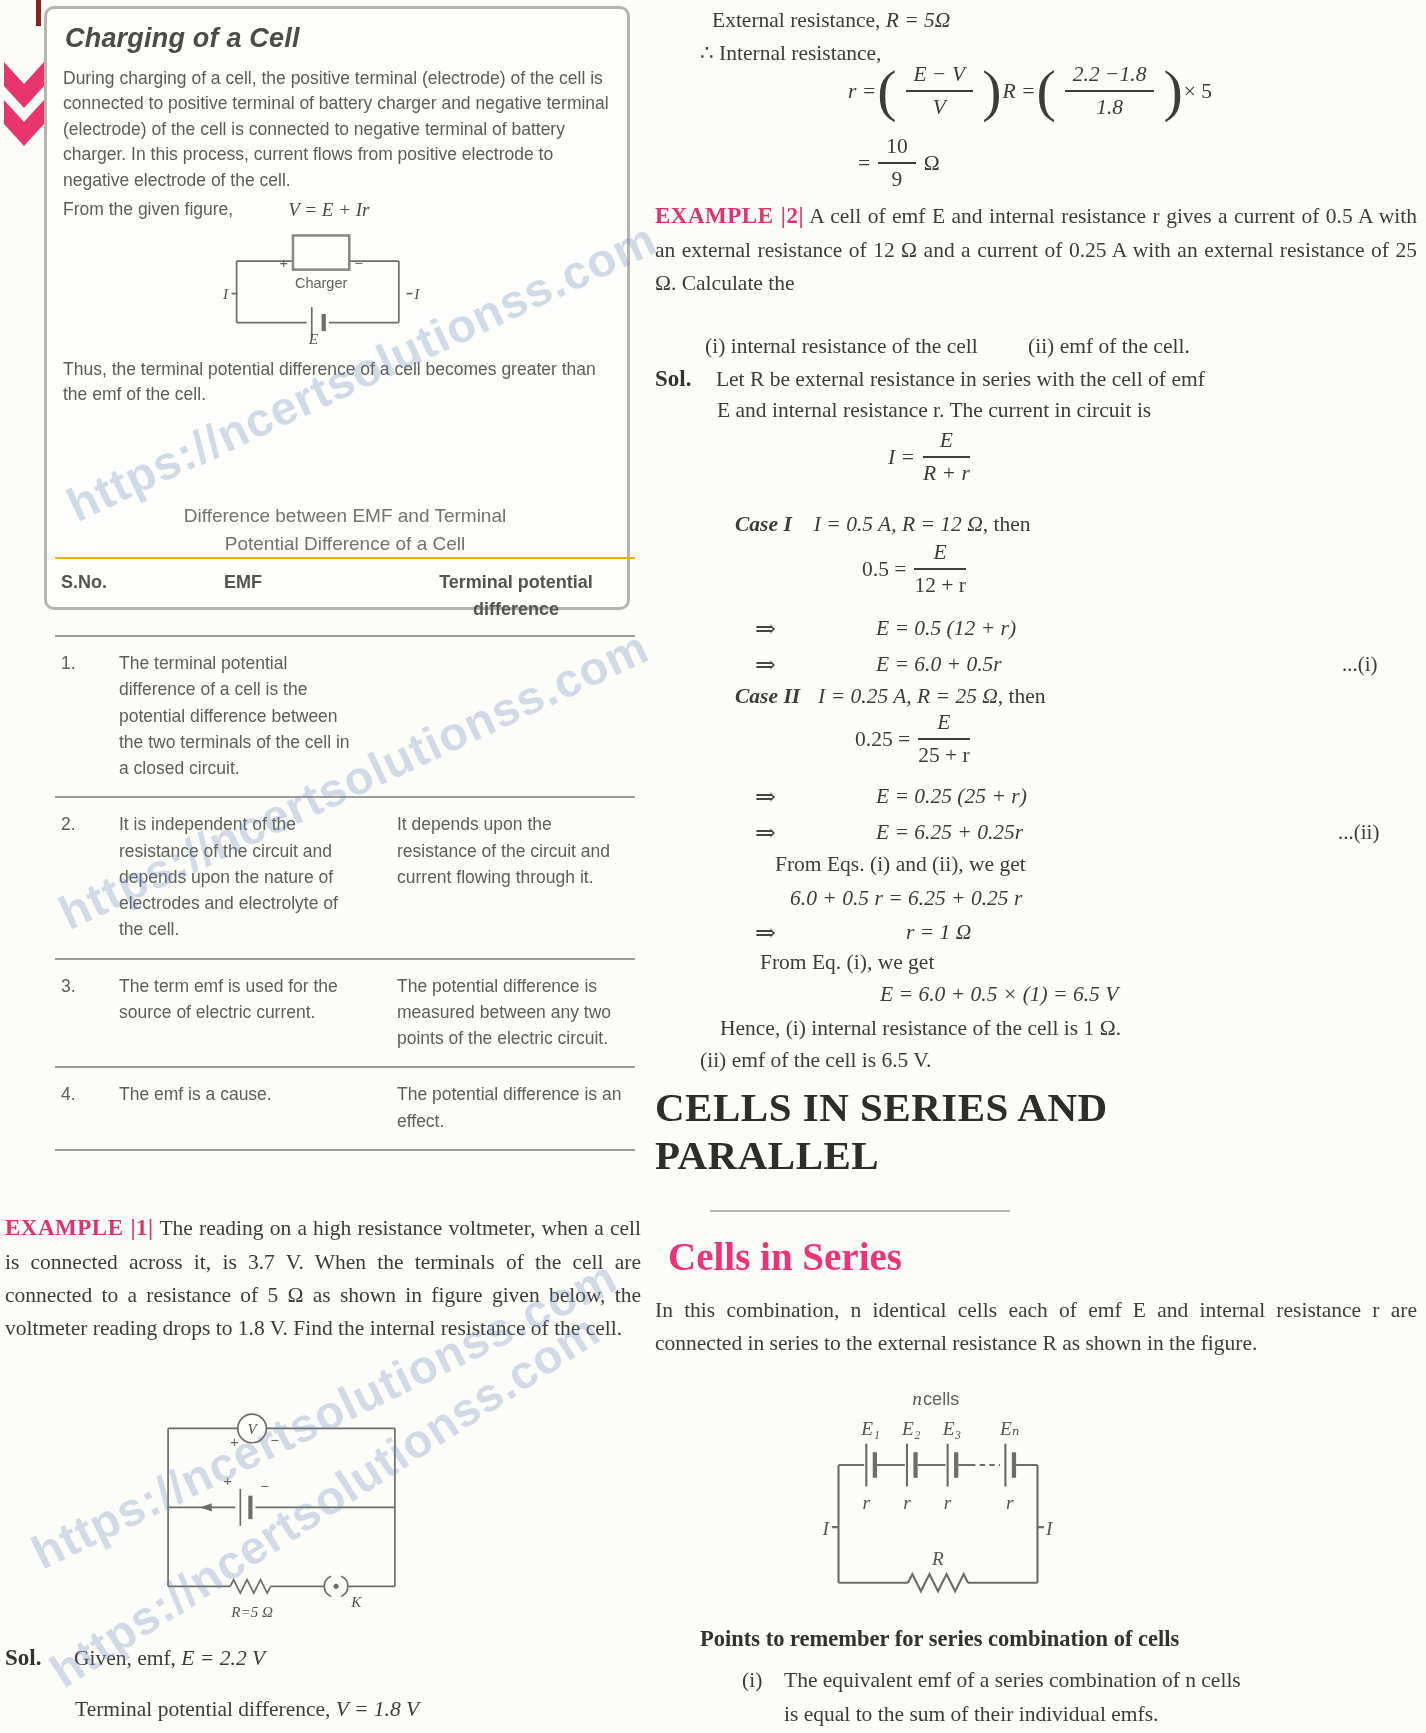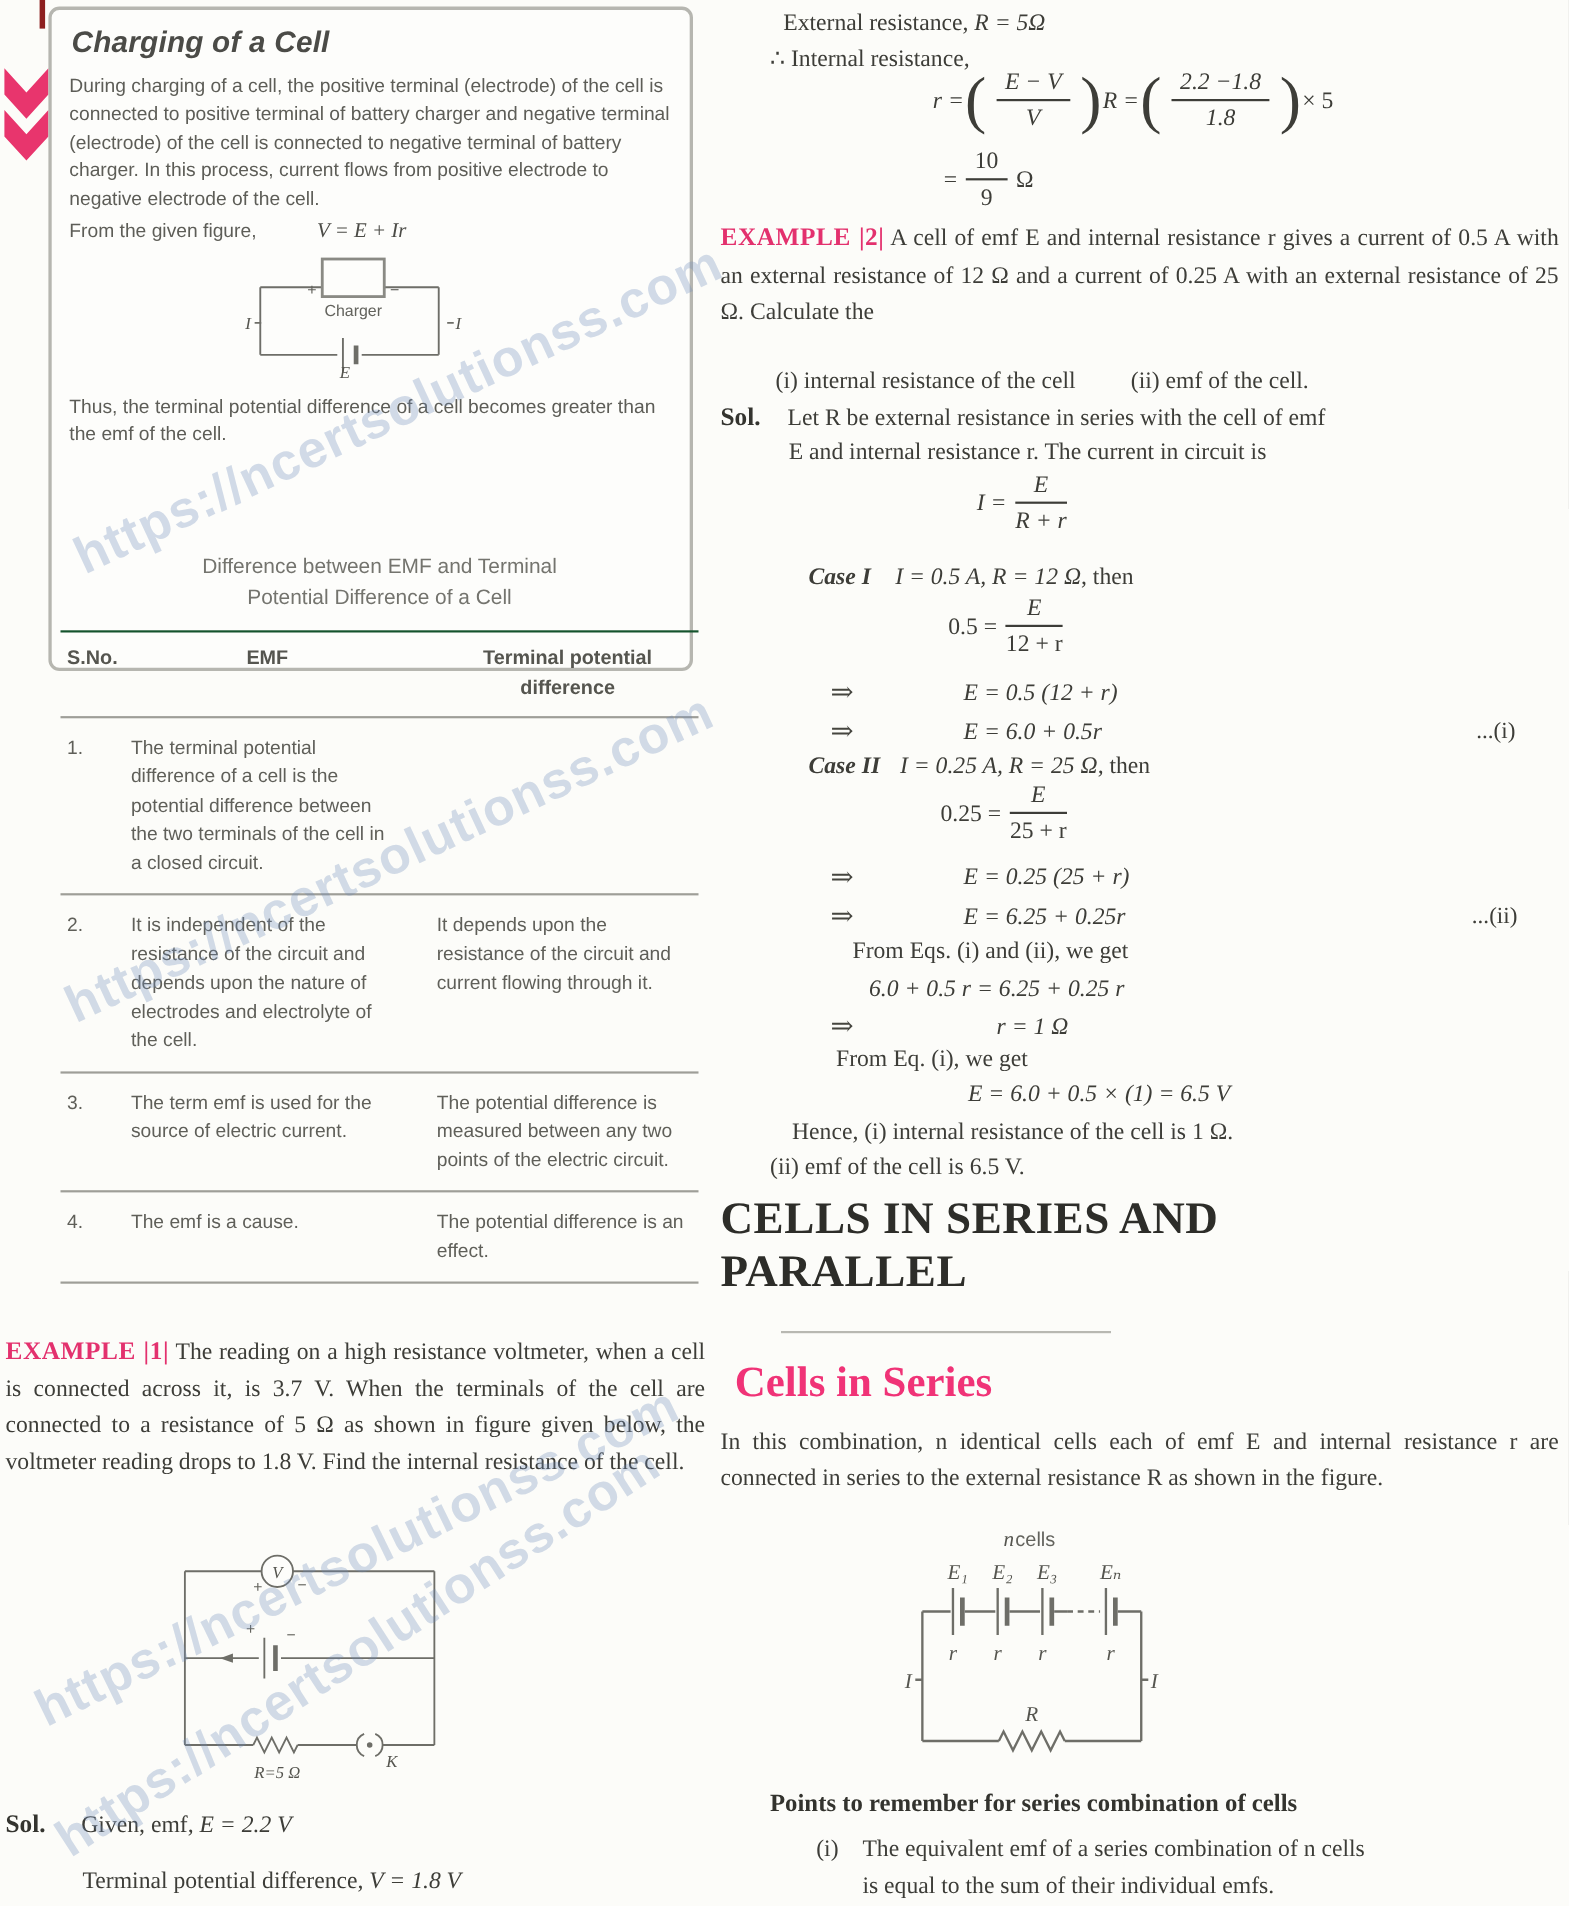--- a/index.html
+++ b/index.html
@@ -15,21 +15,21 @@
                 color:#4b4b47;letter-spacing:0.2px;}
   .boxp{margin:12px 0 6px 0;font-size:17.5px;line-height:1.45;color:#5d5d57;}
   .boxp b{color:#4e4e48;}
   .figline{display:flex;font-size:17.5px;color:#5d5d57;margin:2px 0 4px 0;}
   .figline .mathi{margin-left:55px;}
   .mathi{font-family:"Liberation Serif","DejaVu Serif",serif;font-style:italic;color:#4c4c47;}
   .charger-svg{display:block;margin:0 0 4px 148px;}
   
   .tblwrap{position:absolute;left:55px;top:502px;width:580px;}
   .tbltitle{text-align:center;font-size:19px;line-height:1.45;color:#74746e;}
-  .tbl{margin-top:16px;border-top:2px solid #14532d;font-size:17.5px;line-height:1.5;color:#5f5f59;}
+  .tbl{border-top:2px solid #eab308;font-size:17.5px;line-height:1.5;color:#5f5f59;}
   .thead{display:flex;border-bottom:2px solid #9e9e98;padding:10px 0 12px 0;
          font-weight:bold;font-size:18px;color:#55554f;}
   .trow{display:flex;border-bottom:2px solid #9e9e98;padding:13px 0 15px 0;}
   .c-sno{width:64px;padding-left:6px;box-sizing:border-box;}
   .c-emf{width:278px;padding-right:30px;box-sizing:border-box;}
   .c-tpd{width:238px;box-sizing:border-box;}
   .th-c{text-align:center;}
   .ex1{position:absolute;left:5px;top:1210px;width:636px;margin:0;
        font:21.5px/1.55 "Liberation Serif","DejaVu Serif",serif;color:#3d3d38;text-align:justify;}
   .exlabel{color:#e3316e;font-weight:bold;font-size:23px;letter-spacing:0.5px;}

